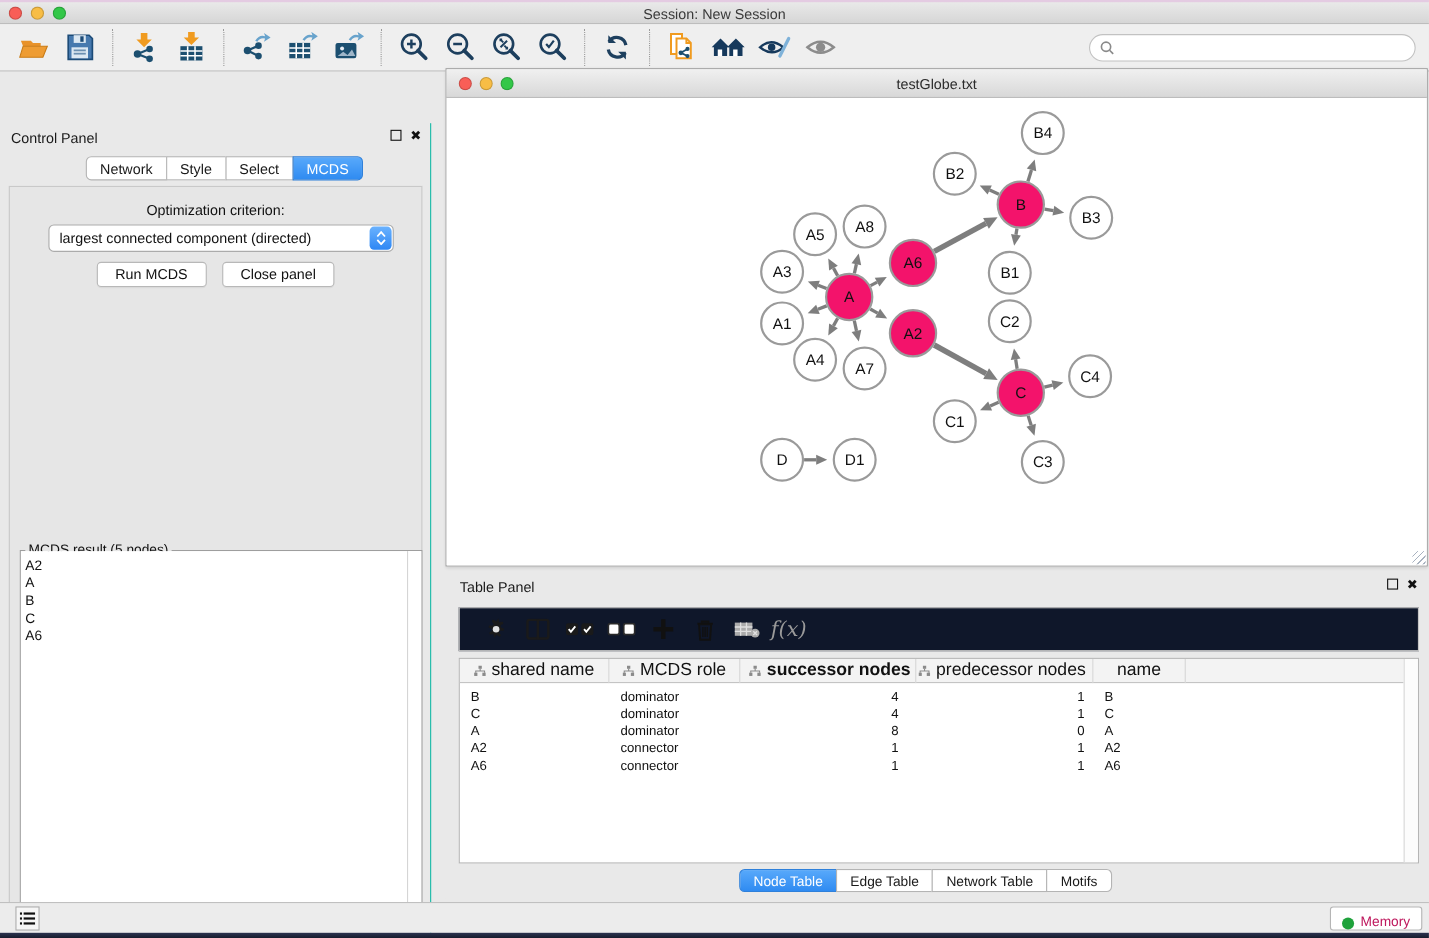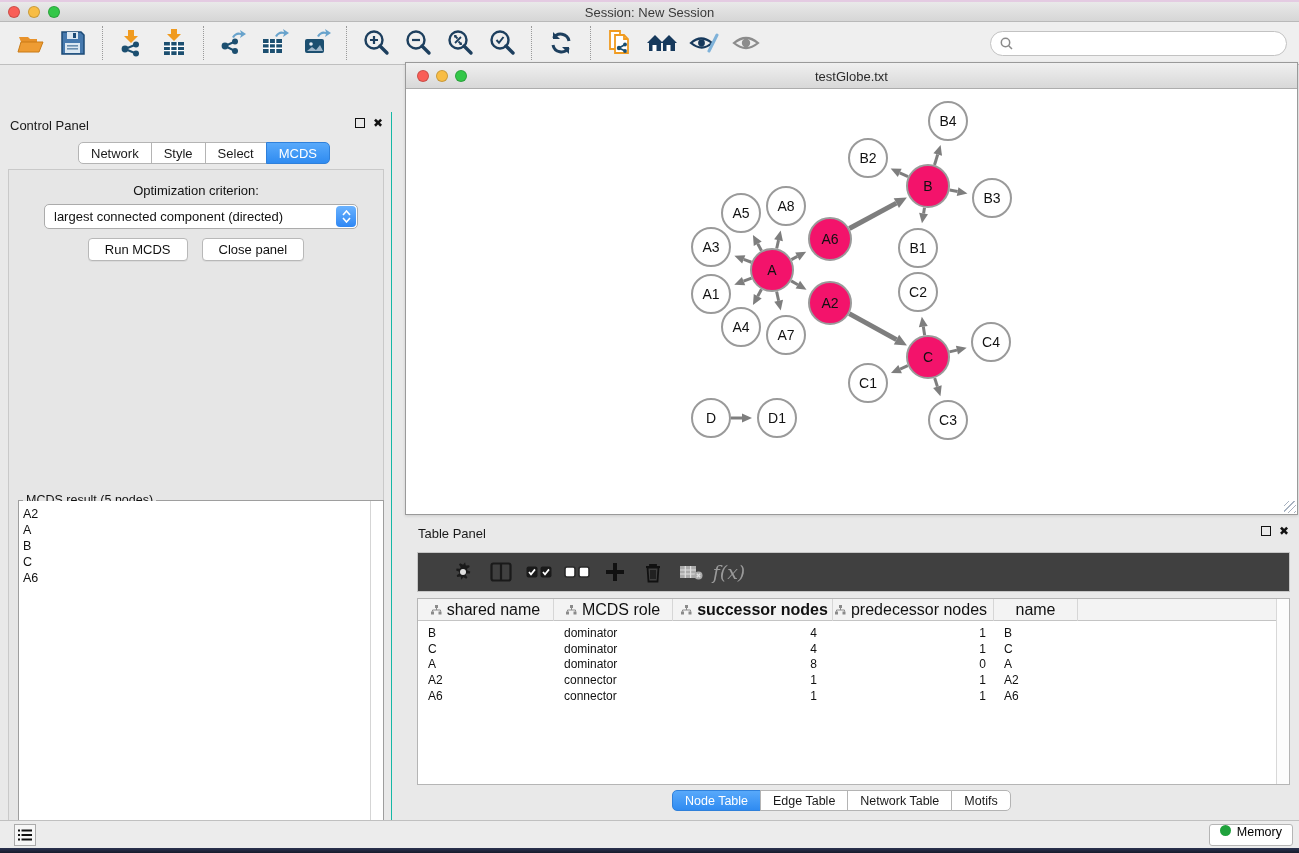--- a/index.html
+++ b/index.html
@@ -64,43 +64,43 @@
     border-bottom:1px solid #ADADAD; }
   .net-titlebar .title { position:absolute; left:0; right:0; top:6px; text-align:center; font-size:13px; color:#2B2B2B; }
   .net-lights { position:absolute; left:11px; top:7px; display:flex; gap:7px; }
   .net-canvas { position:absolute; left:0; top:26px; right:0; bottom:0; background:#FFF; }
   .net-canvas svg { display:block; }
   .resize-corner { position:absolute; right:1px; bottom:1px; width:12px; height:12px;
     background:repeating-linear-gradient(135deg, transparent 0 3px, #A8B2C0 3px 4px); }
 
   
   .table-panel { position:absolute; left:405px; top:519px; width:894px; height:298px; background:#E9E9E9; }
-  .tp-toolbar { position:absolute; left:12px; top:33px; width:873px; height:40px; background:#404040; border:1px solid #C6C6C6;
-    display:flex; align-items:center; padding-left:28px; }
+  .tp-toolbar { position:absolute; left:12px; top:33px; width:873px; height:40px; background:#0f172a; border:1px solid #C6C6C6;
+    display:flex; align-items:center; padding-left:16px; }
   .tpi { width:34px; height:30px; display:flex; align-items:center; justify-content:center; margin-right:4px; }
   .fx-label { font-family:"DejaVu Serif","Liberation Serif",serif; font-style:italic; font-size:19px; color:#9A9A9A; }
 
   .tp-table { position:absolute; left:12px; top:79px; width:873px; height:187px; background:#FFF; border:1px solid #B5B5B5; overflow:hidden; }
   .tp-header { position:absolute; left:0; top:0; right:13px; height:22px; background:#F3F3F3; border-bottom:1px solid #C4C4C4; }
   .th-cell { position:absolute; top:0; height:22px; border-right:1px solid #D6D6D6; display:flex; align-items:center; justify-content:center; gap:5px;
     font-size:16px; color:#111; }
   .tp-rows { position:absolute; left:0; top:22px; right:13px; bottom:0; }
   .tr-row { position:absolute; left:0; right:0; height:16px; }
   .td-cell { position:absolute; top:0; height:16px; font-size:12px; color:#111; line-height:16px; white-space:nowrap; }
   .tp-scroll { position:absolute; right:0; top:0; bottom:0; width:13px; background:#FCFCFC; border-left:1px solid #D8D8D8; }
 
   .table-tabs { left:267px; top:271px; }
   .table-tabs .seg-btn { font-size:12.5px; height:21px; }
 
   
   .statusbar { position:absolute; left:0; top:820px; width:1299px; height:28px; background:#ECECEC; border-top:1px solid #C0C0C0; }
   .list-btn { position:absolute; left:14px; top:3px; width:22px; height:22px; background:#F6F6F6; border:1px solid #ABABAB; 
     display:flex; align-items:center; justify-content:center; }
   .memory-btn { position:absolute; right:6px; top:3px; height:22px; background:#FFF; border:1px solid #B5B5B5; border-radius:3px;
-    display:flex; align-items:flex-start; gap:6px; padding:0 10px; font-size:12.5px; color:#000000; }
+    display:flex; align-items:flex-end; gap:6px; padding:0 10px; font-size:12.5px; color:#be185d; }
   .mem-dot { width:11px; height:11px; border-radius:50%; background:#1FA23C; }
   .bottom-strip { position:absolute; left:0; top:848px; width:1299px; height:5px; background:linear-gradient(#2B3350,#161B2B); }
 </style>
 </head>
 <body>
 
 <div class="app">
 
   <div class="titlebar">
     <div class="lights">

